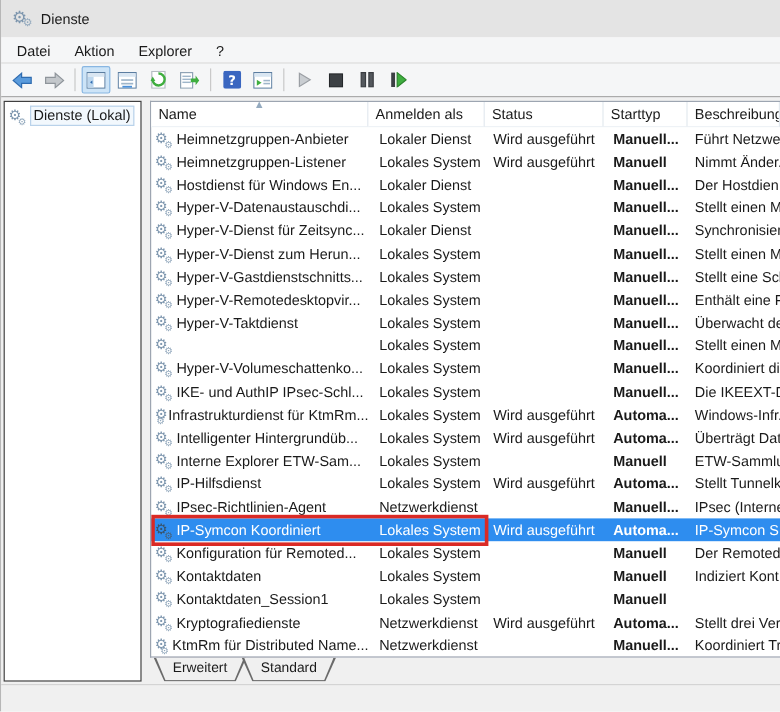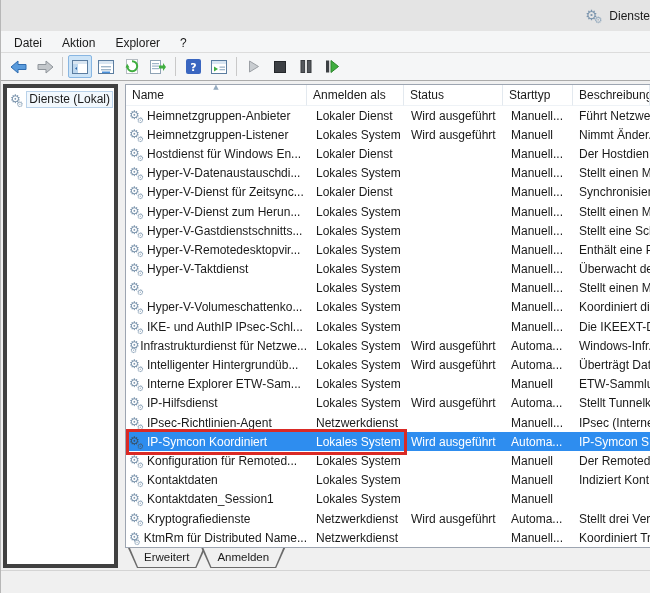--- a/index.html
+++ b/index.html
@@ -2,21 +2,21 @@
 <html><head>
 <meta charset="utf-8">
 <style>
   * { margin:0; padding:0; box-sizing:border-box; }
   html,body { width:650px; height:593px; overflow:hidden; }
   body { font-family:"Liberation Sans","DejaVu Sans",sans-serif; font-size:12px; color:#1a1a1a; background:#f0f0f0; }
 
   .window { width:650px; height:593px; position:relative; background:#f0f0f0; border-left:1px solid #b7b7b7; }
 
   
-  .titlebar { height:31px; background:#e4e4e4; display:flex; align-items:center; padding-left:9px;justify-content:flex-end; }
+  .titlebar { height:31px; background:#e4e4e4; display:flex; align-items:center; padding-left:9px; }
   .titlebar .title { margin-left:7px; font-size:12px; color:#1a1a1a; }
 
   
   .gear-icon { position:relative; display:inline-block; width:17px; height:15px;
                font-family:"DejaVu Sans",sans-serif; color:#7d96ae; font-size:14px; line-height:14px; }
   .gear-icon::before { content:"⚙"; position:absolute; left:0; top:0; }
   .gear-icon::after  { content:"⚙"; position:absolute; right:0px; bottom:-2px; font-size:9px; line-height:9px; color:#93a9bd; }
   .gear-small { width:15px; height:14px; font-size:12px; line-height:12px; }
   .gear-small::after { font-size:8px; line-height:8px; }
 
@@ -28,21 +28,21 @@
   .toolbar { height:29px; background:#f5f6f7; border-top:1px solid #dcdcdc; border-bottom:1px solid #ababab;
              display:flex; align-items:center; padding-left:5px; }
   .tbtn { width:24px; height:23px; display:flex; align-items:center; justify-content:center; margin:0 1px; border:1px solid transparent; }
   .tbtn.checked { background:#cde4f7; border:1px solid #88b6e2; border-radius:2px; }
   .tsep { width:1px; height:19px; background:#c9c9c9; margin:0 4px; }
   .tbtn svg { display:block; }
 
   
   .main { position:absolute; top:82px; left:0; right:0; bottom:23px; background:#f0f0f0; }
 
-  .sidebar { position:absolute; left:2px; top:2px; width:115px; bottom:2px; background:#ffffff; border:4px solid #404040; }
+  .sidebar { position:absolute; left:2px; top:2px; width:115px; bottom:2px; background:#ffffff; border:1px solid #404040; }
   .sidebar-item { display:flex; align-items:center; gap:3px; padding:3px 1px 2px 3px; }
   .sidebar-item .label { border:1px solid #b9d2ea; background:#f2f8fd; padding:0 2px 1px 2px; font-size:12px; white-space:nowrap; }
 
   .right-area { position:absolute; left:124px; top:2px; right:0; bottom:2px; display:flex; flex-direction:column; }
 
   .list { flex:1; background:#ffffff; border:1px solid #9da5b1; border-right:none; position:relative; overflow:hidden; }
 
   .header-row { display:flex; height:21px; background:#ffffff; font-size:12px; color:#191919; }
   .hcell { border-right:1px solid #e3e9ef; border-bottom:1px solid #eef2f6; padding:3px 0 0 6px; position:relative; white-space:nowrap; overflow:hidden; }
   .sort-arrow { position:absolute; top:-2px; left:50%; transform:translateX(-50%); font-size:7px; color:#94aabf; font-family:"DejaVu Sans",sans-serif; }
@@ -52,21 +52,21 @@
   .c-status { width:99px;  }
   .c-start  { width:70px;  }
   .c-desc   { flex:1; }
 
   .rows { position:relative; }
   .row { display:flex; height:19.2px; align-items:center; font-size:12px; white-space:nowrap; }
   .row .cell { overflow:hidden; white-space:nowrap; height:100%; display:flex; align-items:center; }
   .row .cell.c-name  { padding-left:3px; gap:3px; }
   .row .cell.c-logon { padding-left:9px; }
   .row .cell.c-status{ padding-left:7px; }
-  .row .cell.c-start { padding-left:8px; }
+  .row .cell.c-start { padding-left:8px;font-weight:bold; }
   .row .cell.c-desc  { padding-left:6px; }
   .row.selected { background:#2e8def; color:#ffffff; }
   .row.selected .gear-icon { color:#38536b; }
   .row.selected .gear-icon::after { color:#46627c; }
 
   .annotation-box { position:absolute; left:0px; width:281px; height:26px; border:3px solid #da2a25; z-index:5; pointer-events:none; }
 
   
   .tabstrip { height:20px; display:flex; padding-left:3px; position:relative; }
   .tab { position:relative; height:20px; margin-right:-4px;text-align:center; }
@@ -328,21 +328,21 @@
                 <span>IKE- und AuthIP IPsec-Schl...</span>
               </div>
               <div class="cell c-logon">Lokales System</div>
               <div class="cell c-status"></div>
               <div class="cell c-start">Manuell...</div>
               <div class="cell c-desc">Die IKEEXT-Di...</div>
             </div>
             <div class="row">
               <div class="cell c-name">
                 <span class="gear-icon gear-small"></span>
-                <span>Infrastrukturdienst für Netzwe...</span>
+                <span>Infrastrukturdienst für KtmRm...</span>
               </div>
               <div class="cell c-logon">Lokales System</div>
               <div class="cell c-status">Wird ausgeführt</div>
               <div class="cell c-start">Automa...</div>
               <div class="cell c-desc">Windows-Infr...</div>
             </div>
             <div class="row">
               <div class="cell c-name">
                 <span class="gear-icon gear-small"></span>
                 <span>Intelligenter Hintergrundüb...</span>
@@ -447,20 +447,20 @@
         <div class="annotation-box" style="top: 343.9px;"></div>
       </div>
 
       <div class="tabstrip">
         <div class="tab">
           <span class="shape"></span>
           <span class="tlabel">Erweitert</span>
         </div>
         <div class="tab">
           <span class="shape"></span>
-          <span class="tlabel">Anmelden</span>
+          <span class="tlabel">Standard</span>
         </div>
       </div>
     </div>
   </div>
 
   <div class="statusbar"></div>
 </div>
 
 </body></html>

